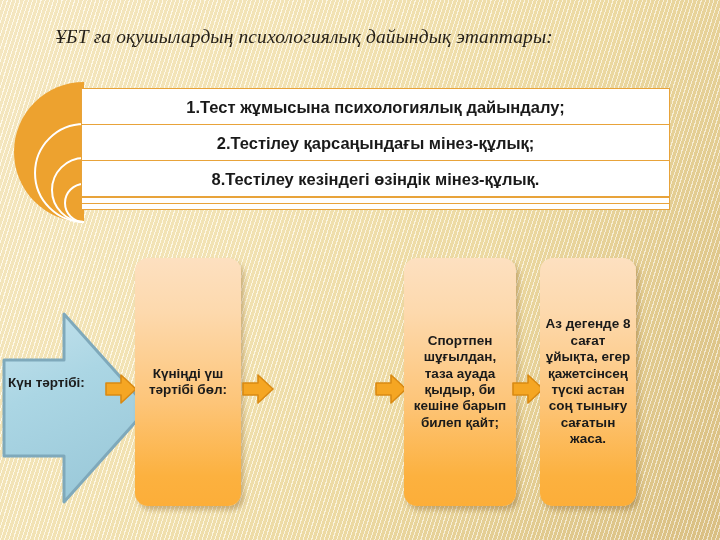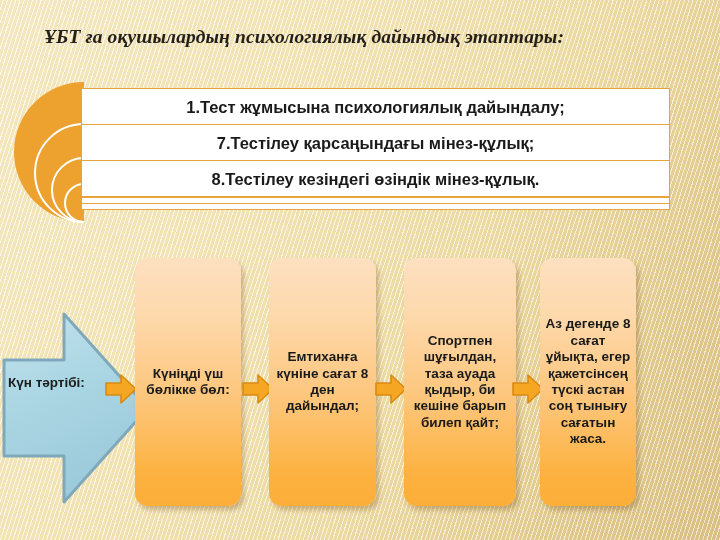--- a/index.html
+++ b/index.html
@@ -31,21 +31,21 @@
 
   
   #title {
     position: absolute;
     left: 0;
     top: 26px;
     width: 608px;
     text-align: center;
     font-family: "Liberation Serif", "DejaVu Serif", serif;
     font-style: italic;
-    font-weight: bold;
+    font-weight: normal;
     font-size: 19.5px;
     letter-spacing: 0.1px;
     color: #241f18;
     white-space: nowrap;
   }
 
   
   #deco {
     position: absolute;
     left: 14px;
@@ -175,21 +175,21 @@
       <path d="M 70 76 A 32 32 0 0 0 70 140" fill="none" stroke="#ffffff" stroke-width="2"></path>
       <path d="M 70 102 A 19 19 0 0 0 70 140" fill="none" stroke="#ffffff" stroke-width="2"></path>
     </svg>
   </div>
 
   <div id="list-table">
     <div class="list-row">
       <b>1.Тест жұмысына психологиялық дайындалу;</b>
     </div>
     <div class="list-row">
-      <b>7.Тестілеу қарсаңындағы  мінез-құлық;</b>
+      <b>2.Тестілеу қарсаңындағы  мінез-құлық;</b>
     </div>
     <div class="list-row">
       <b>8.Тестілеу кезіндегі өзіндік мінез-құлық.</b>
     </div>
     <div id="table-foot-a"></div>
     <div id="table-foot-b"></div>
   </div>
 
   <div id="flow">
 
@@ -207,32 +207,29 @@
     </div>
     <div id="big-arrow-label">Күн тәртібі:</div>
 
     <div class="connector" id="conn-0">
       <svg width="34" height="34" viewBox="0 0 34 34" xmlns="http://www.w3.org/2000/svg">
         <path d="M 2 11 L 17 11 L 17 3 L 32 17 L 17 31 L 17 23 L 2 23 Z" fill="#f5a623" stroke="#d98a13" stroke-width="1.6" stroke-linejoin="round"></path>
       </svg>
     </div>
 
     <div class="step-box" id="box-1">
-      <div class="step-text">Күніңді үш бөлікке бөл:</div>
+      <div class="step-text">Күніңді үш тәртібі бөл:</div>
     </div>
 
     <div class="connector" id="conn-1">
       <svg width="34" height="34" viewBox="0 0 34 34" xmlns="http://www.w3.org/2000/svg">
         <path d="M 2 11 L 17 11 L 17 3 L 32 17 L 17 31 L 17 23 L 2 23 Z" fill="#f5a623" stroke="#d98a13" stroke-width="1.6" stroke-linejoin="round"></path>
       </svg>
     </div>
 
-    <div class="step-box" id="box-2">
-      <div class="step-text">Емтиханға күніне сағат 8 ден дайындал;</div>
-    </div>
 
     <div class="connector" id="conn-2">
       <svg width="34" height="34" viewBox="0 0 34 34" xmlns="http://www.w3.org/2000/svg">
         <path d="M 2 11 L 17 11 L 17 3 L 32 17 L 17 31 L 17 23 L 2 23 Z" fill="#f5a623" stroke="#d98a13" stroke-width="1.6" stroke-linejoin="round"></path>
       </svg>
     </div>
 
     <div class="step-box" id="box-3">
       <div class="step-text">Спортпен шұғылдан, таза ауада қыдыр, би кешіне барып билеп қайт;</div>
     </div>

